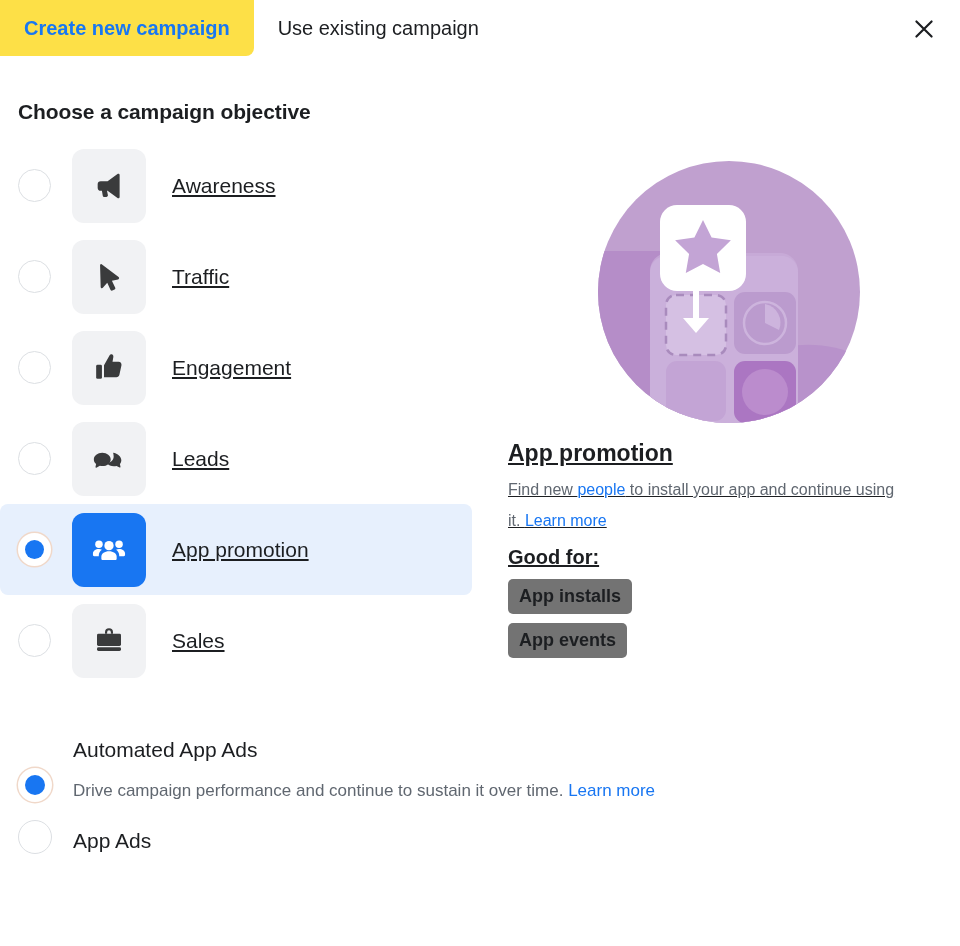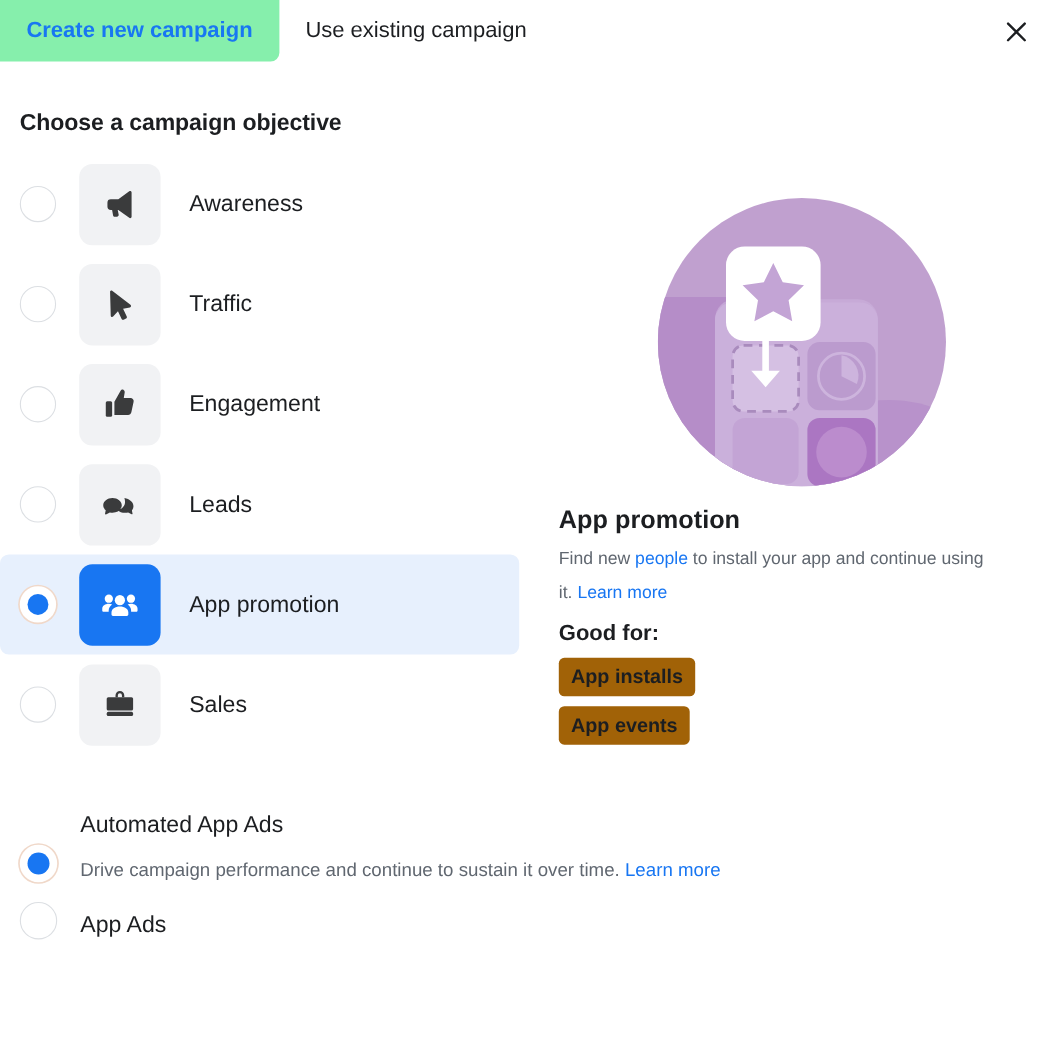--- a/index.html
+++ b/index.html
@@ -33,21 +33,21 @@
     padding: 0 24px;
     font-size: 20px;
     color: #1c1e21;
     cursor: pointer;
     white-space: nowrap;
     border: none;
     background: transparent;
     font-family: "Liberation Sans", sans-serif;
   }
   .tab.active {
-    background: #86efac;
+    background: #fde047;
     color: #1877f2;
     font-weight: bold;
     border-radius: 0 0 8px 0;
   }
   .close-btn {
     position: absolute;
     right: 16px;
     top: 9px;
     width: 40px;
     height: 40px;
@@ -64,22 +64,23 @@
     font-size: 21px;
     font-weight: bold;
     color: #1c1e21;
     margin: 44px 0 16px 18px;
     letter-spacing: -0.1px;
   }
 
   
   .main {
     display: flex;
-    align-items: flex-end;
+    align-items: center;
     margin-top: 14px;
+    text-decoration: underline;
   }
 
   
   .objective-list {
     width: 472px;
     flex: 0 0 472px;
     padding-left: 0;
   }
   .objective-row {
     display: flex;
@@ -172,21 +173,21 @@
   }
   .good-for {
     font-size: 20px;
     font-weight: bold;
     color: #1c1e21;
     margin-top: 10px;
   }
   .chip-list { margin-top: 10px; }
   .chip {
     display: inline-block;
-    background: #a16207;
+    background: #737373;
     color: #1c1e21;
     font-size: 18px;
     font-weight: bold;
     border-radius: 5px;
     padding: 7px 11px;
     margin-bottom: 9px;
   }
   .chip-row { display: block; }
 
   

